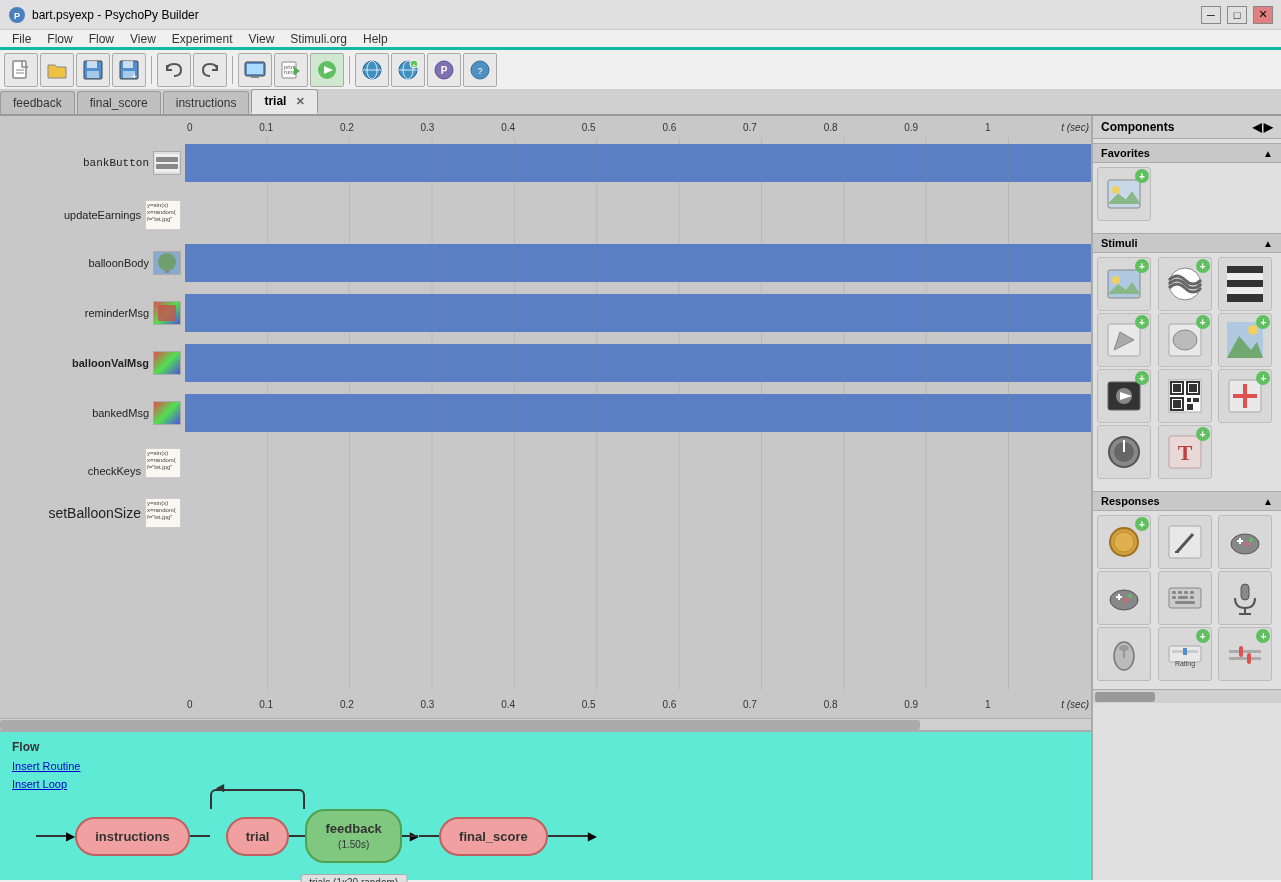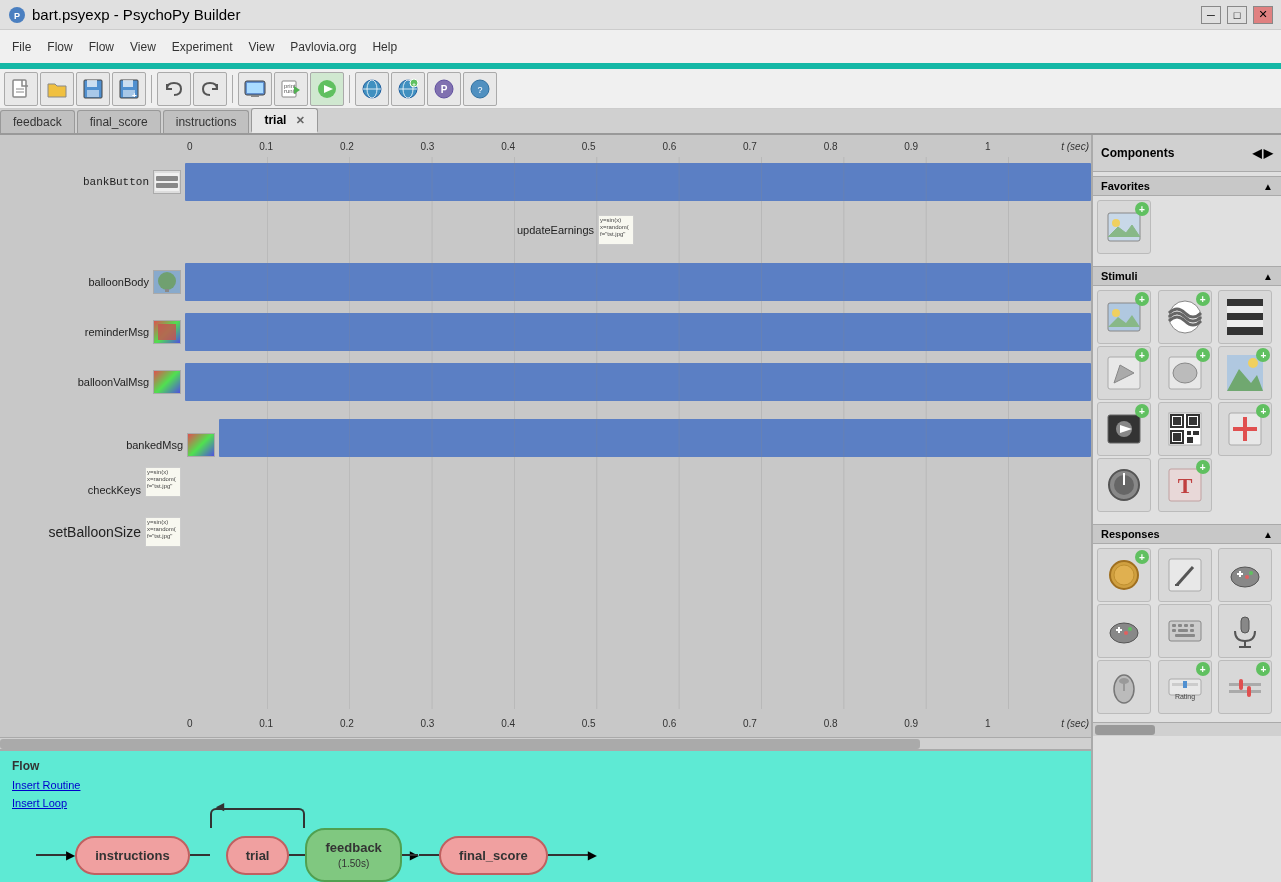--- a/index.html
+++ b/index.html
@@ -1,19 +1,19 @@
 <!DOCTYPE html>
 <html><head>
   <meta charset="utf-8">
   <style>
     * { box-sizing: border-box; margin: 0; padding: 0; }
     body { font-family: 'Segoe UI', Arial, sans-serif; font-size: 12px; background: #f0f0f0; overflow: hidden; width: 1281px; height: 882px; }
 
     
-    #menu-bar { background: #f0f0f0; height: 39px; display: flex; align-items: center; padding: 0 4px; border-bottom: 6px solid #14b8a6; }
+    #menu-bar { background: #f0f0f0; height: 20px; display: flex; align-items: center; padding: 0 4px; border-bottom: 3px solid #14b8a6; }
     .menu-item { padding: 2px 8px; font-size: 12px; cursor: pointer; color: #333; }
 
     
     #toolbar { background: #f0f0f0; height: 40px; display: flex; align-items: center; padding: 2px 4px; border-bottom: 1px solid #ccc; gap: 2px; }
     .toolbar-btn { width: 34px; height: 34px; background: #e8e8e8; border: 1px solid #aaa; border-radius: 2px; display: flex; align-items: center; justify-content: center; cursor: pointer; font-size: 16px; }
     .toolbar-sep { width: 1px; height: 28px; background: #aaa; margin: 0 3px; }
 
     
     #tab-bar { background: #d0d0d0; height: 26px; display: flex; align-items: flex-end; padding: 0 0; border-bottom: 2px solid #999; }
     .tab { padding: 4px 12px; font-size: 12px; background: #c0c0c0; border: 1px solid #999; border-bottom: none; cursor: pointer; color: #333; margin-right: 2px; border-radius: 3px 3px 0 0; }
@@ -38,21 +38,21 @@
     #flow-title { font-size: 12px; font-weight: bold; color: #333; margin-bottom: 4px; }
     #flow-actions { font-size: 11px; color: #333; margin-bottom: 8px; }
     #flow-actions div { cursor: pointer; color: #0000cc; text-decoration: underline; line-height: 1.6; }
     #flow-diagram { display: flex; align-items: center; margin-top: 16px; margin-left: 24px; position: relative; }
     .flow-routine { padding: 10px 18px; border-radius: 20px; font-size: 13px; font-weight: bold; color: #333; border: 2px solid; cursor: pointer; }
     .flow-routine.pink { background: #f0a0a0; border-color: #c06060; }
     .flow-routine.green { background: #80c880; border-color: #50a050; }
 
     
     #components-panel { width: 190px; background: #e0e0e0; border-left: 2px solid #aaa; display: flex; flex-direction: column; overflow-y: auto; }
-    #comp-header { display: flex; justify-content: space-between; align-items: center; padding: 11px 8px; background: #d0d0d0; border-bottom: 1px solid #aaa; font-weight: bold; font-size: 12px; }
+    #comp-header { display: flex; justify-content: space-between; align-items: center; padding: 4px 8px; background: #d0d0d0; border-bottom: 1px solid #aaa; font-weight: bold; font-size: 12px; }
     .comp-section { padding: 4px 0; }
     .comp-section-title { background: #c8c8c8; padding: 3px 8px; font-size: 11px; font-weight: bold; display: flex; justify-content: space-between; align-items: center; border-top: 1px solid #aaa; border-bottom: 1px solid #aaa; }
     .comp-grid { display: grid; grid-template-columns: repeat(3, 1fr); gap: 2px; padding: 4px; }
     .comp-item { width: 54px; height: 54px; background: #d8d8d8; border: 1px solid #bbb; border-radius: 3px; display: flex; align-items: center; justify-content: center; cursor: pointer; position: relative; overflow: hidden; }
     .comp-item .add-badge { position: absolute; top: 1px; right: 1px; width: 14px; height: 14px; background: #60c060; border-radius: 50%; display: flex; align-items: center; justify-content: center; font-size: 10px; color: white; font-weight: bold; }
 
     
     #components-panel { overflow-y: scroll; }
 
     
@@ -64,21 +64,21 @@
     
     .win-controls { margin-left: auto; display: flex; gap: 4px; }
 
     
     #timeline-outer { flex: 1; display: flex; flex-direction: column; }
     #timeline-scroll-content { flex: 1; position: relative; overflow: hidden; }
 
     
     #win-titlebar { height: 30px; background: #e0e0e0; display: flex; align-items: center; padding: 0 8px; border-bottom: 1px solid #ccc; }
     .win-title-icon { width: 18px; height: 18px; margin-right: 6px; }
-    #win-title-text { flex: 1; font-size: 15px; }
+    #win-title-text { flex: 1; font-size: 12px; }
     .win-control-btn { width: 20px; height: 18px; border: 1px solid #888; background: #e0e0e0; display: flex; align-items: center; justify-content: center; cursor: pointer; font-size: 11px; margin-left: 2px; }
   </style>
 </head>
 <body>
 
 <div id="win-titlebar">
   <svg width="18" height="18" viewBox="0 0 18 18" class="win-title-icon">
     <circle cx="9" cy="9" r="8" fill="#4a7fc0"></circle>
     <text x="9" y="13" text-anchor="middle" font-size="9" fill="white" font-weight="bold">P</text>
   </svg>
@@ -90,21 +90,21 @@
   </div>
 </div>
 
 <div id="menu-bar">
   <span class="menu-item">File</span>
   <span class="menu-item">Flow</span>
   <span class="menu-item">Flow</span>
   <span class="menu-item">View</span>
   <span class="menu-item">Experiment</span>
   <span class="menu-item">View</span>
-  <span class="menu-item">Pavlovia.org</span>
+  <span class="menu-item">Stimuli.org</span>
   <span class="menu-item">Help</span>
 </div>
 
 <div id="toolbar">
   <div class="toolbar-btn" title="New">
     <svg width="22" height="22" viewBox="0 0 22 22">
         <rect x="3" y="2" width="13" height="17" rx="1" fill="white" stroke="#888" stroke-width="1.5"></rect>
         <polyline points="12,2 12,8 18,8" fill="none" stroke="#888" stroke-width="1.5"></polyline>
         <line x1="6" y1="11" x2="14" y2="11" stroke="#888" stroke-width="1"></line>
         <line x1="6" y1="14" x2="14" y2="14" stroke="#888" stroke-width="1"></line>
@@ -234,21 +234,21 @@
               <svg width="24" height="18" viewBox="0 0 24 18">
                   <rect x="0" y="0" width="24" height="18" fill="#f0f0f0"></rect>
                   <rect x="1" y="3" width="22" height="5" rx="1" fill="#888"></rect>
                   <rect x="1" y="10" width="22" height="5" rx="1" fill="#888"></rect>
                 </svg>
             </div>
           </div>
           <div style="flex:1; height:38px; background:#5b7fc4; border-radius:1px;"></div>
         </div>
 
-        <div style="position:absolute; top:80px; left:0; right:0; height:50px; display:flex; align-items:center;flex-direction:column;">
+        <div style="position:absolute; top:64px; left:0; right:0; height:50px; display:flex; align-items:flex-end;">
           <div style="width:185px; display:flex; align-items:center; justify-content:flex-end; padding-right:4px;">
             <span style="font-size:11px; color:#222; text-align:right;">updateEarnings</span>
             <div style="width:36px; height:30px; background:#f8f8f0; border:1px solid #ccc; margin-left:4px; overflow:hidden; font-size:6px; color:#444; padding:1px; line-height:1.2;">
               <div>y=sin(x)</div>
               <div>x=random(</div>
               <div>f="tst.jpg"</div>
             </div>
           </div>
           <div style="flex:1; height:38px;"></div>
         </div>
@@ -271,30 +271,30 @@
             <span style="font-size:11px; color:#222;">reminderMsg</span>
             <div style="width:28px; height:24px; border:1px solid #aaa; margin-left:4px; overflow:hidden; display:flex; align-items:center; justify-content:center; background: linear-gradient(135deg, #e05050 0%, #50e050 50%, #5050e0 100%);">
               <svg width="20" height="18" viewBox="0 0 20 18">
                   <rect x="1" y="1" width="18" height="16" fill="rgba(200,80,80,0.8)"></rect>
                 </svg>
             </div>
           </div>
           <div style="flex:1; height:38px; background:#5b7fc4; border-radius:1px;"></div>
         </div>
 
-        <div style="position:absolute; top:222px; left:0; right:0; height:50px; display:flex; align-items:center;">
+        <div style="position:absolute; top:222px; left:0; right:0; height:50px; display:flex; align-items:center;font-weight:bold;">
           <div style="width:185px; display:flex; align-items:center; justify-content:flex-end; padding-right:4px;">
             <span style="font-size:11px; color:#222;">balloonValMsg</span>
             <div style="width:28px; height:24px; border:1px solid #aaa; margin-left:4px; overflow:hidden; display:flex; align-items:center; justify-content:center; background: linear-gradient(135deg, #e05050 0%, #50e050 50%, #5050e0 100%);">
             </div>
           </div>
           <div style="flex:1; height:38px; background:#5b7fc4; border-radius:1px;"></div>
         </div>
 
-        <div style="position:absolute; top:272px; left:0; right:0; height:50px; display:flex; align-items:flex-end;padding-left:34px;">
+        <div style="position:absolute; top:272px; left:0; right:0; height:50px; display:flex; align-items:center;">
           <div style="width:185px; display:flex; align-items:center; justify-content:flex-end; padding-right:4px;">
             <span style="font-size:11px; color:#222;">bankedMsg</span>
             <div style="width:28px; height:24px; border:1px solid #aaa; margin-left:4px; overflow:hidden; display:flex; align-items:center; justify-content:center; background: linear-gradient(135deg, #e05050 0%, #50e050 50%, #5050e0 100%);">
             </div>
           </div>
           <div style="flex:1; height:38px; background:#5b7fc4; border-radius:1px;"></div>
         </div>
 
         <div style="position:absolute; top:322px; left:0; right:0; height:50px; display:flex; align-items:center;">
           <div style="width:185px; display:flex; align-items:center; justify-content:flex-end; padding-right:4px;">

